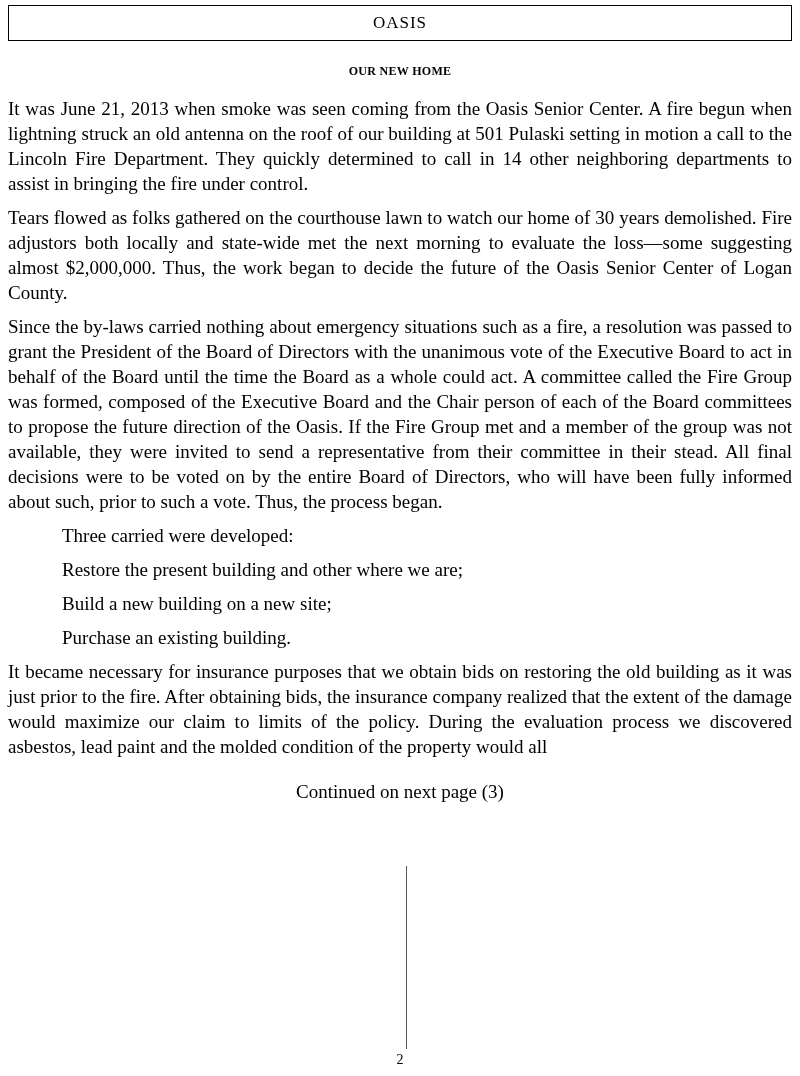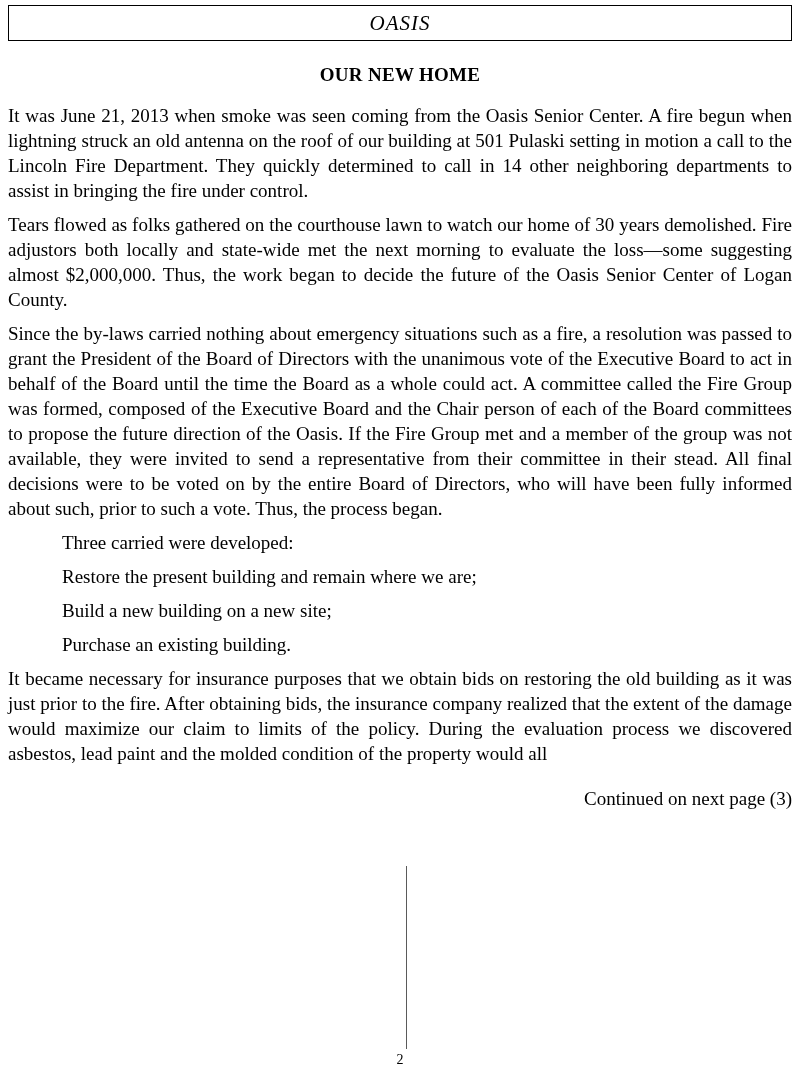--- a/index.html
+++ b/index.html
@@ -15,46 +15,45 @@
       padding: 5px 8px 0 8px;
     }
     .masthead {
       border: 1.5px solid #000000;
       height: 36px;
       display: flex;
       align-items: center;
       justify-content: center;
     }
     .masthead span {
-      font-size: 21px;
+      font-size: 17px;
       letter-spacing: 1px;
-      font-style: italic;
     }
     .heading {
       text-align: center;
-      font-size: 19px;
+      font-size: 12px;
       font-weight: 700;
       letter-spacing: 0.3px;
       margin: 23px 0 17px 0;
     }
     .content {
       font-size: 19px;
       line-height: 25px;
       text-align: justify;
     }
     .content p {
       margin: 0 0 9px 0;
     }
     .content p.option {
       margin-left: 54px;
       text-align: left;
     }
     .content p.continued {
       margin-top: 20px;
-      text-align: right;
+      text-align: center;
       font-family: Liberation Serif, serif;
     }
     .divider {
       position: absolute;
       left: 406px;
       top: 866px;
       width: 1px;
       height: 183px;
       background: #5a5a5a;
     }
@@ -77,21 +76,21 @@
   </div>
 
   <h1 class="heading">OUR NEW HOME</h1>
 
   <div class="content">
     <p>It was June 21, 2013 when smoke was seen coming from the Oasis Senior Center.  A fire begun when lightning struck an old antenna on the roof of our building at 501 Pulaski setting in motion a call to the Lincoln Fire Department.  They quickly determined to call in 14 other neighboring departments to assist in bringing the fire under control.</p>
     <p>Tears flowed as folks gathered on the courthouse lawn to watch our home of  30 years demolished.  Fire adjustors both locally and state-wide met the next morning to evaluate the loss—some suggesting almost $2,000,000.  Thus, the work began to decide the future of the Oasis Senior Center of Logan County.</p>
     <p>Since the by-laws carried nothing about emergency situations such as a fire, a resolution was passed to grant the President of the Board of Directors with the unanimous vote of the Executive Board to act in behalf of the Board until the time the Board as a whole could act.   A committee called the Fire Group was formed, composed of the Executive Board and the Chair person of each of the Board committees to propose the future direction of the Oasis. If the Fire Group met and a member of the group was not available, they were invited to send a representative from their committee in their stead.  All final decisions were to be voted on by the entire Board of Directors, who will have been fully informed about such, prior to such a vote. Thus, the process began.</p>
 
     <p class="option">Three carried were developed:</p>
-    <p class="option">Restore the present building and remain where we are;</p>
+    <p class="option">Restore the present building and other where we are;</p>
     <p class="option">Build a new building on a new site;</p>
     <p class="option">Purchase an existing building.</p>
 
     <p>It became necessary for insurance purposes that we obtain bids on restoring the old building as it was just prior to the fire.  After obtaining bids, the insurance company realized that the extent of the damage would maximize our claim to limits of the policy. During the evaluation process we discovered asbestos, lead paint and the molded condition of the property would all</p>
 
     <p class="continued">Continued on next page (3)</p>
   </div>
 
   <div class="divider"></div>
 

